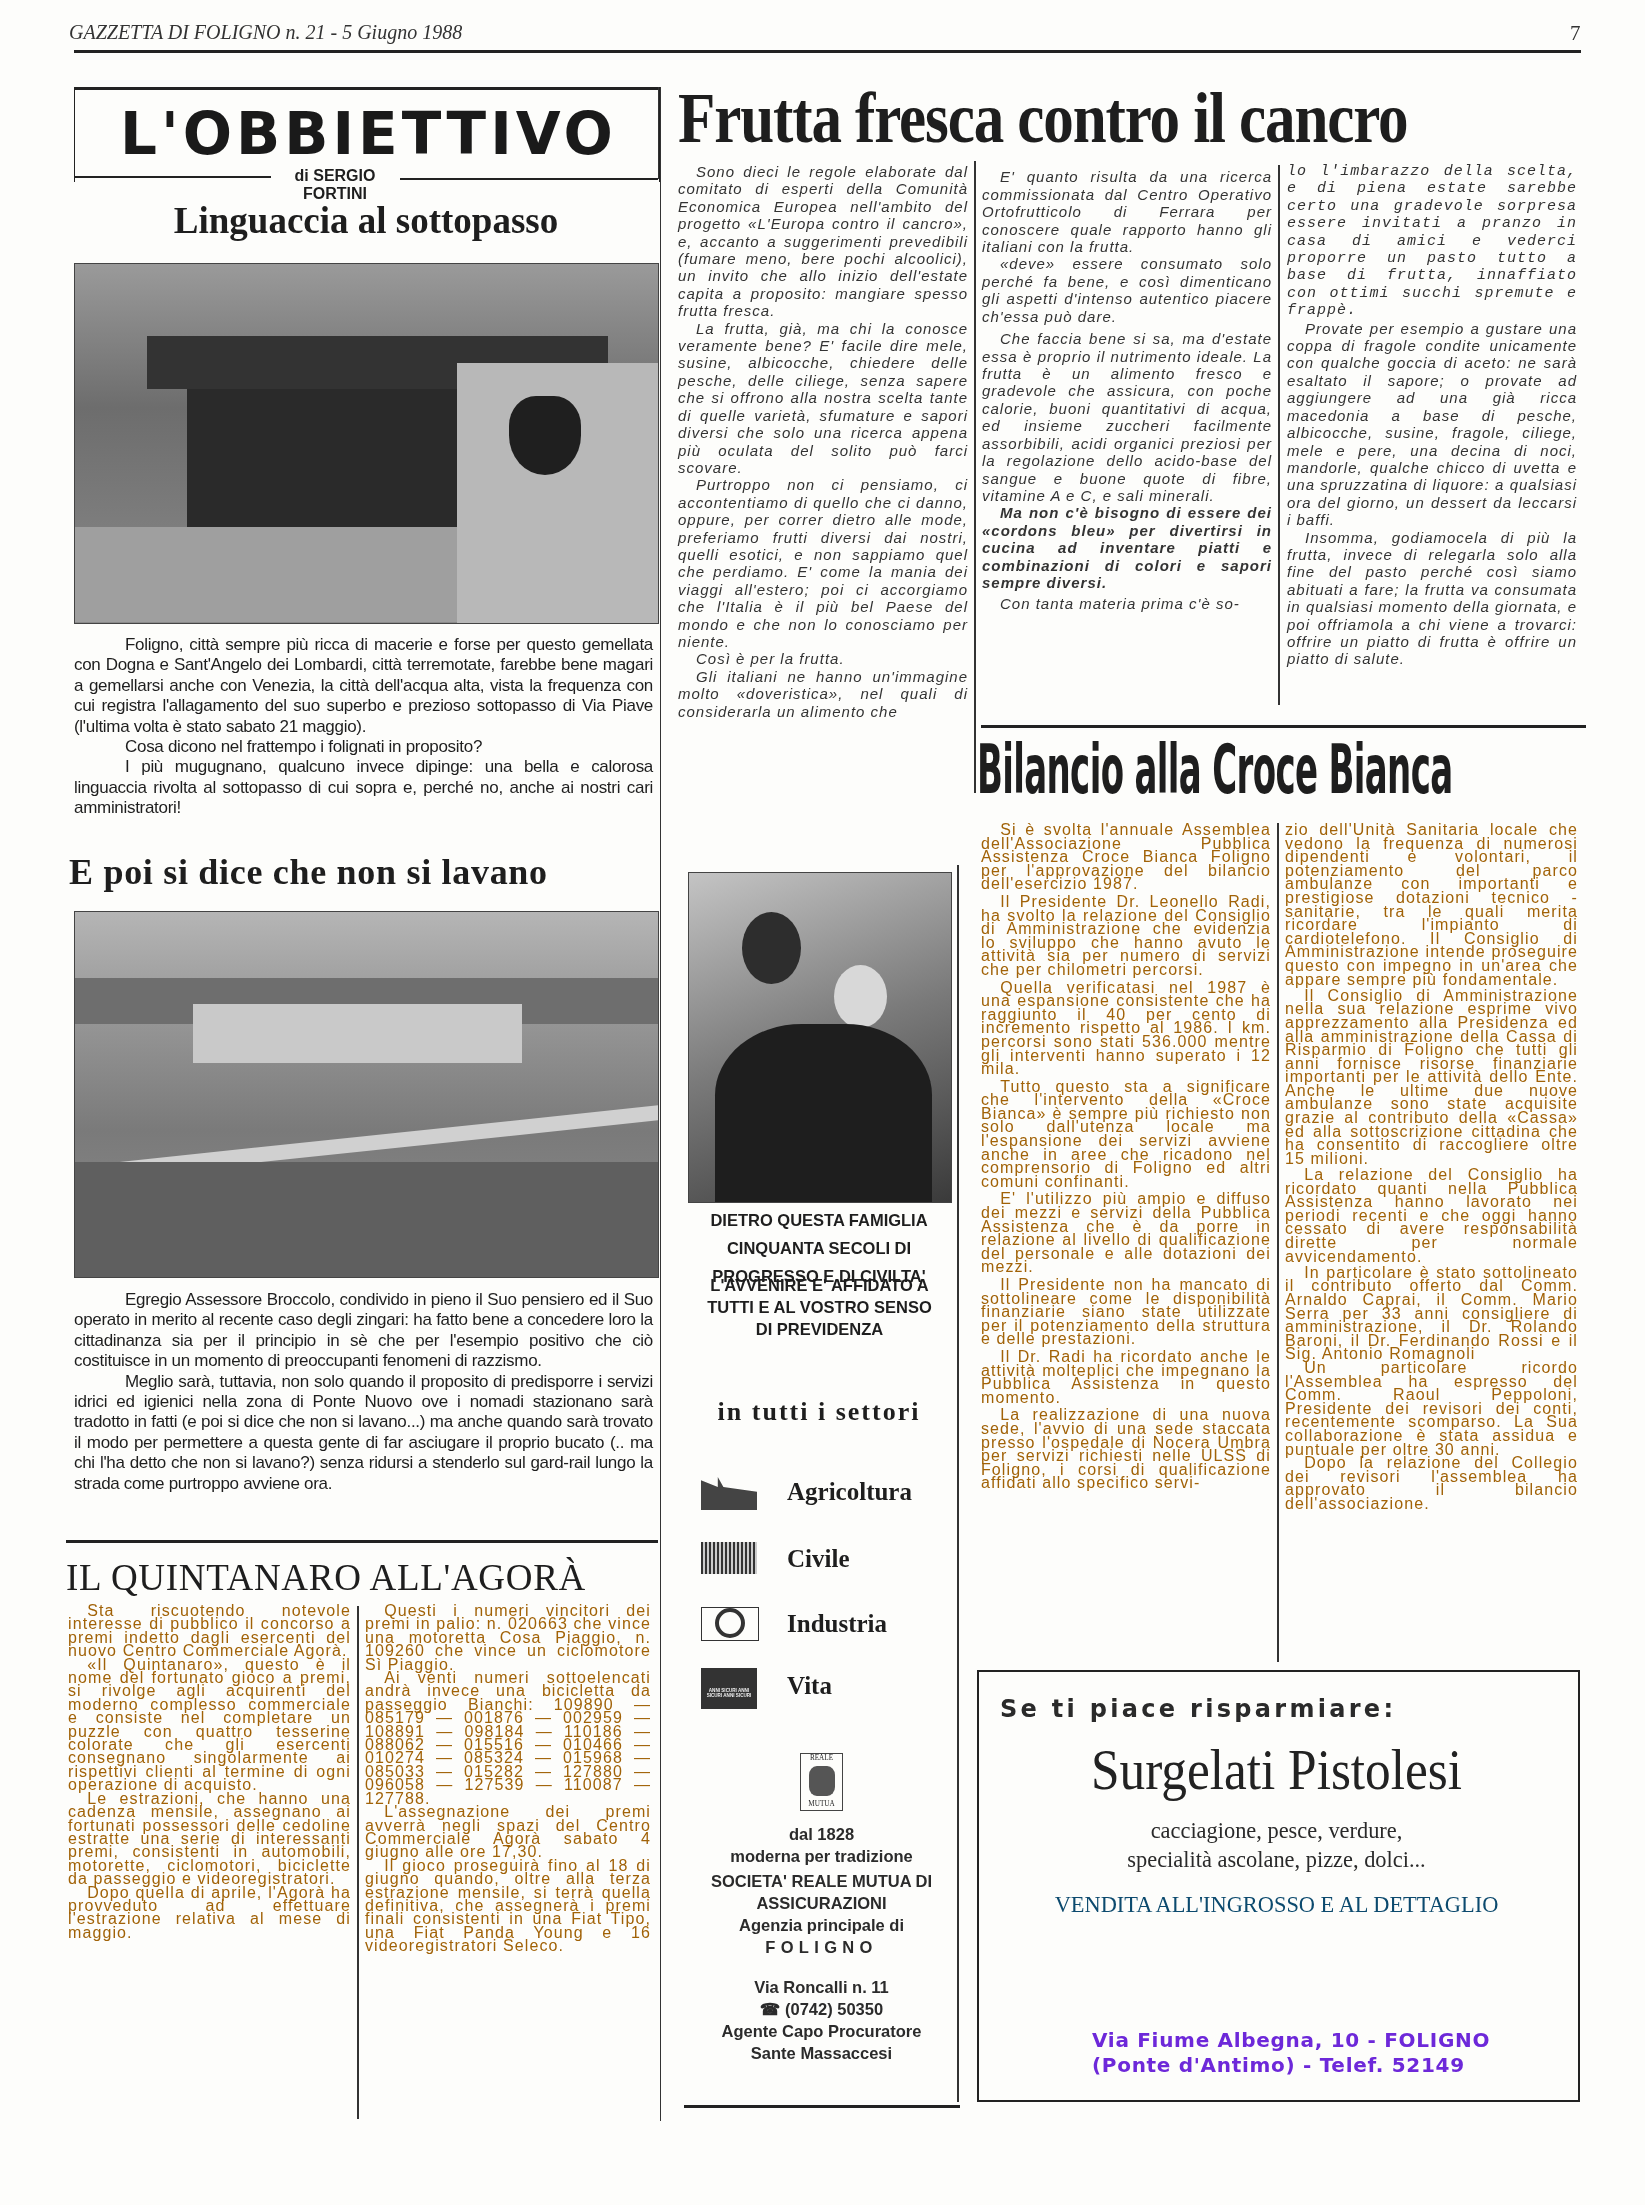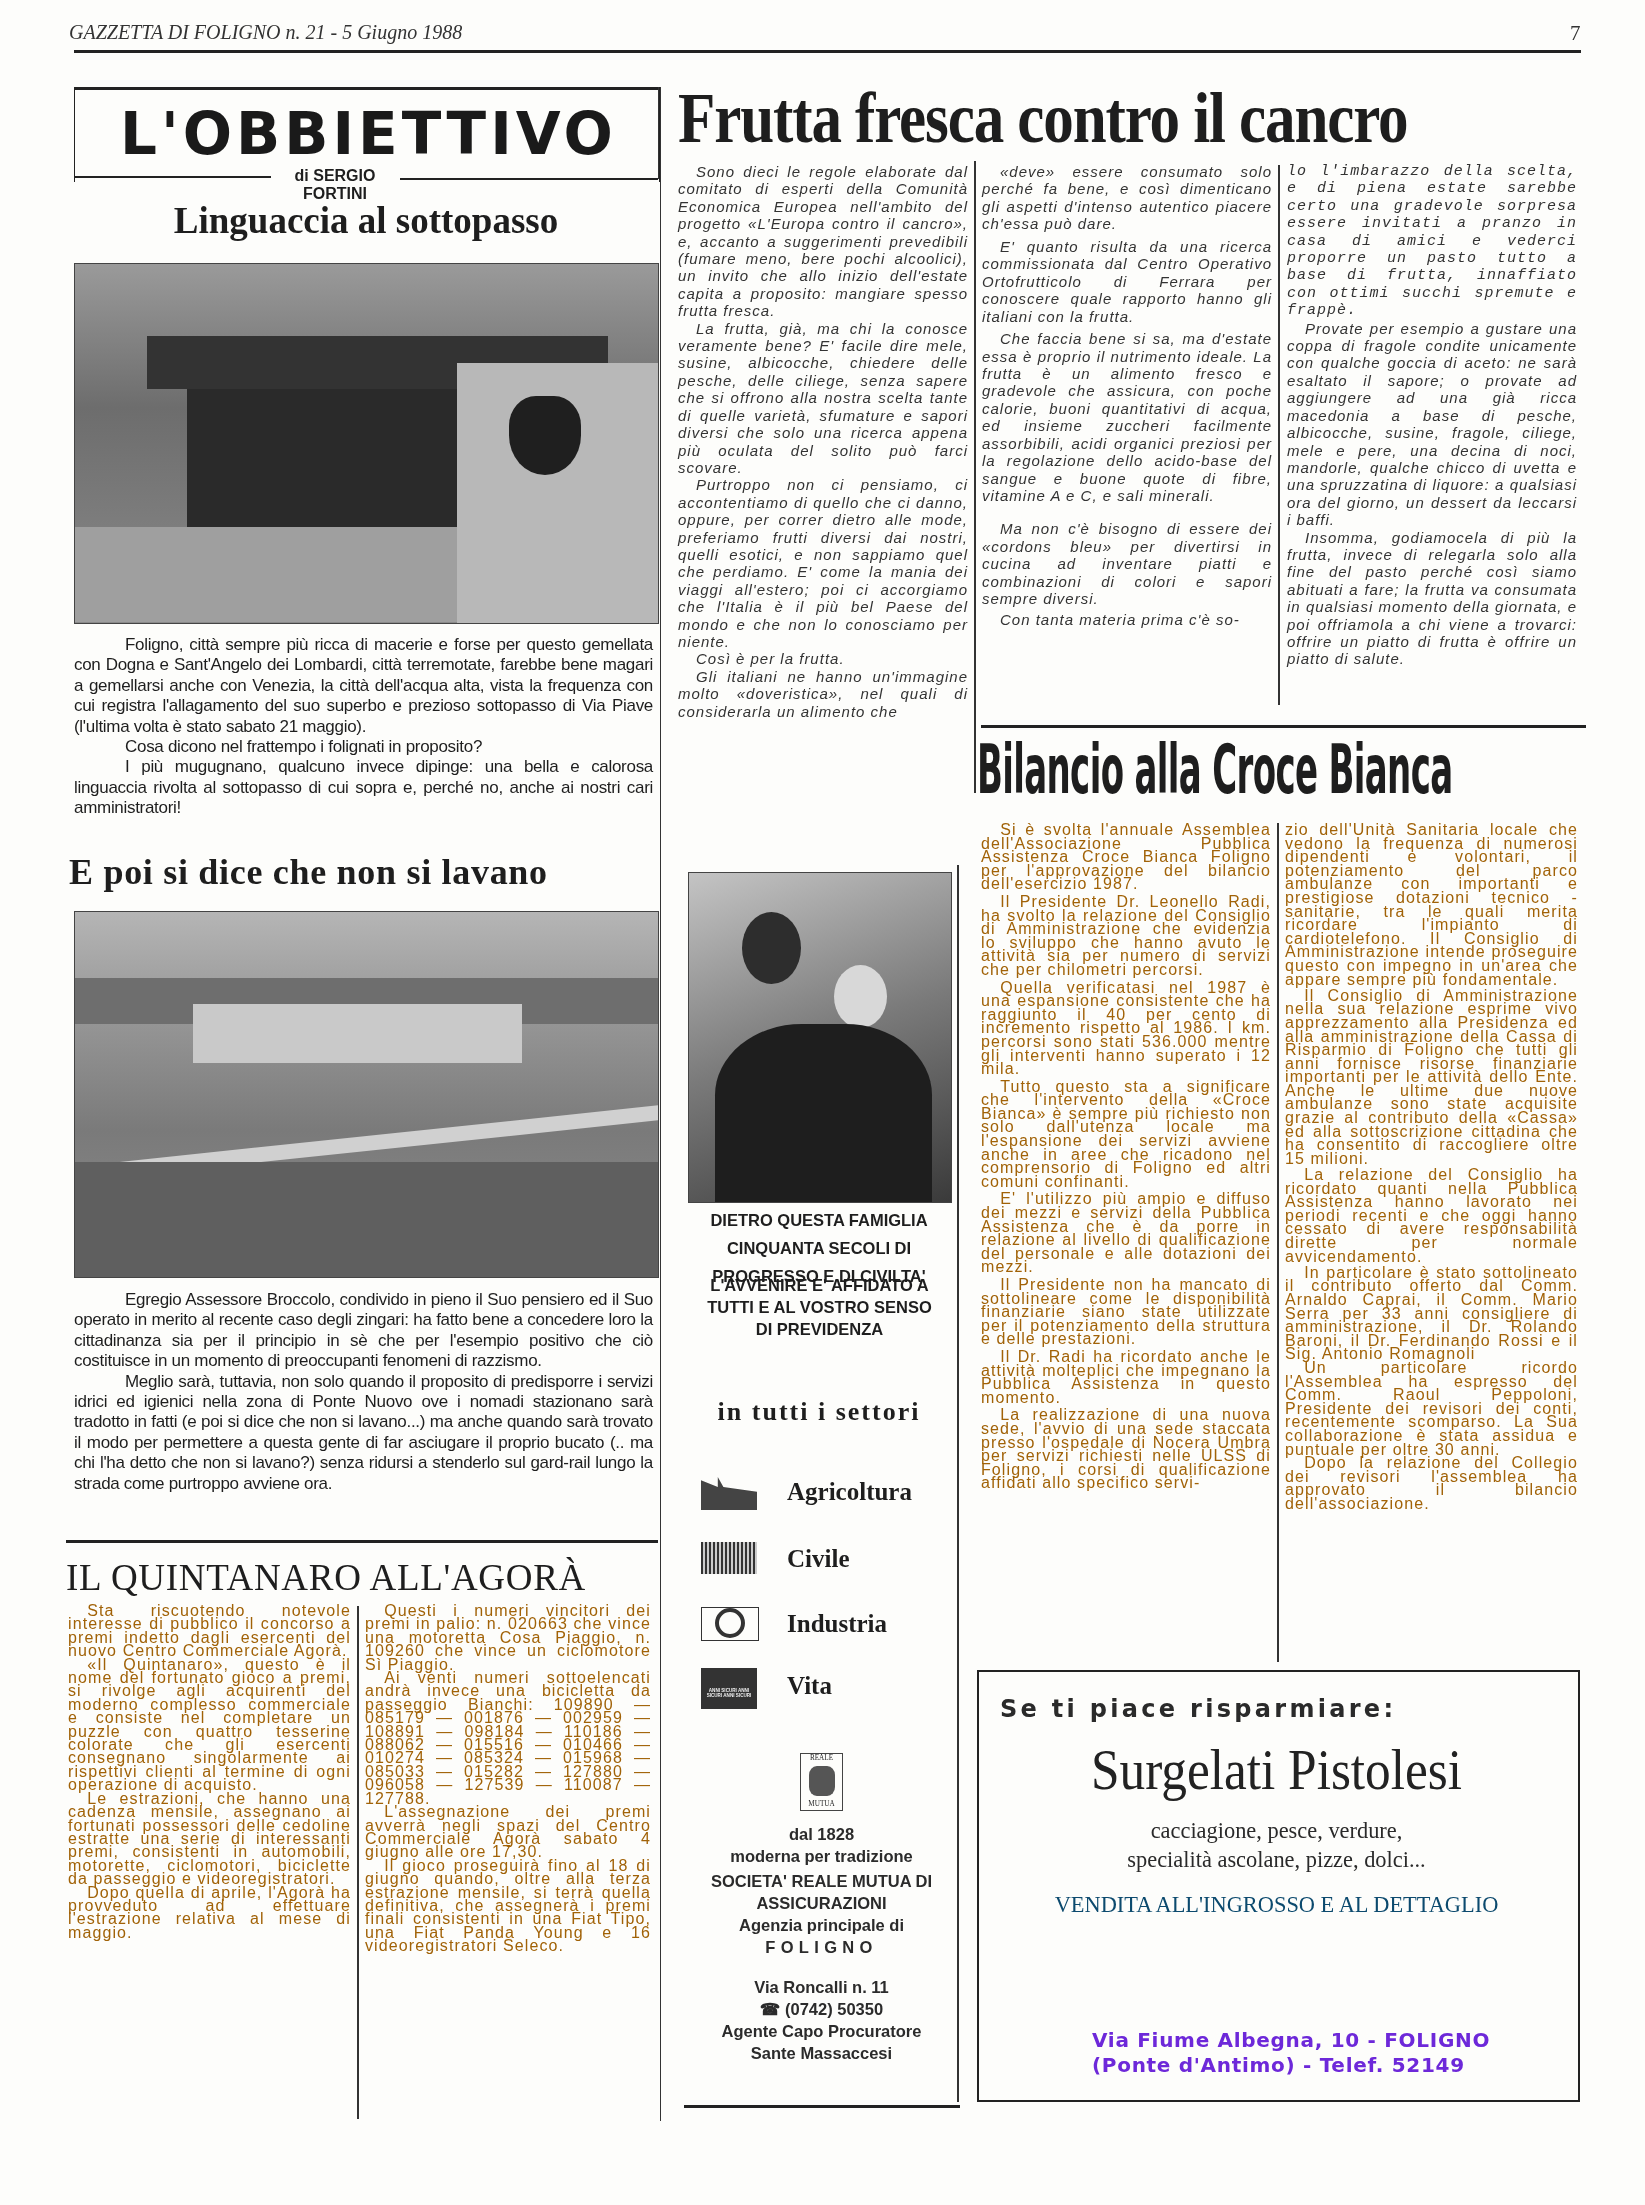--- a/index.html
+++ b/index.html
@@ -87,24 +87,24 @@
 
 <div class="abs txt ital" style="left:678px;top:163px;width:290px;font-size:15px;line-height:17.4px;">
   <p>Sono dieci le regole elaborate dal comitato di esperti della Comunità Economica Europea nell'ambito del progetto «L'Europa contro il cancro», e, accanto a suggerimenti prevedibili (fumare meno, bere pochi alcoolici), un invito che allo inizio dell'estate capita a proposito: mangiare spesso frutta fresca.</p>
   <p>La frutta, già, ma chi la conosce veramente bene? E' facile dire mele, susine, albicocche, chiedere delle pesche, delle ciliege, senza sapere che si offrono alla nostra scelta tante di quelle varietà, sfumature e sapori diversi che solo una ricerca appena più oculata del solito può farci scovare.</p>
   <p>Purtroppo non ci pensiamo, ci accontentiamo di quello che ci danno, oppure, per correr dietro alle mode, preferiamo frutti diversi dai nostri, quelli esotici, e non sappiamo quel che perdiamo. E' come la mania dei viaggi all'estero; poi ci accorgiamo che l'Italia è il più bel Paese del mondo e che non lo conosciamo per niente.</p>
   <p>Così è per la frutta.</p>
   <p>Gli italiani ne hanno un'immagine molto «doveristica», nel quali di considerarla un alimento che</p>
 </div>
 <div class="abs vline" style="left:974px;top:161px;height:632px;"></div>
 <div class="abs txt ital" style="left:982px;top:163px;width:290px;font-size:15px;line-height:17.4px;">
+  <p style="margin-top:5.3px;">E' quanto risulta da una ricerca commissionata dal Centro Operativo Ortofrutticolo di Ferrara per conoscere quale rapporto hanno gli italiani con la frutta.</p>
   <p>«deve» essere consumato solo perché fa bene, e così dimenticano gli aspetti d'intenso autentico piacere ch'essa può dare.</p>
-  <p style="margin-top:5.3px;">E' quanto risulta da una ricerca commissionata dal Centro Operativo Ortofrutticolo di Ferrara per conoscere quale rapporto hanno gli italiani con la frutta.</p>
   <p style="margin-top:5.3px;">Che faccia bene si sa, ma d'estate essa è proprio il nutrimento ideale. La frutta è un alimento fresco e gradevole che assicura, con poche calorie, buoni quantitativi di acqua, ed insieme zuccheri facilmente assorbibili, acidi organici preziosi per la regolazione dello acido-base del sangue e buone quote di fibre, vitamine A e C, e sali minerali.</p>
-  <p style="margin-top:16px;">Ma non c'è bisogno di essere dei «cordons bleu» per divertirsi in cucina ad inventare piatti e combinazioni di colori e sapori sempre diversi.</p>
+  <p style="margin-top:0;font-weight:bold;">Ma non c'è bisogno di essere dei «cordons bleu» per divertirsi in cucina ad inventare piatti e combinazioni di colori e sapori sempre diversi.</p>
   <p style="margin-top:4px;">Con tanta materia prima c'è so-</p>
 </div>
 <div class="abs vline" style="left:1278px;top:165px;height:540px;"></div>
 <div class="abs txt ital" style="left:1287px;top:163px;width:290px;font-size:15px;line-height:17.4px;">
   <p style="text-indent:0;font-family:Liberation Mono, monospace;">lo l'imbarazzo della scelta, e di piena estate sarebbe certo una gradevole sorpresa essere invitati a pranzo in casa di amici e vederci proporre un pasto tutto a base di frutta, innaffiato con ottimi succhi spremute e frappè.</p>
   <p>Provate per esempio a gustare una coppa di fragole condite unicamente con qualche goccia di aceto: ne sarà esaltato il sapore; o provate ad aggiungere ad una già ricca macedonia a base di pesche, albicocche, susine, fragole, ciliege, mele e pere, una decina di noci, mandorle, qualche chicco di uvetta e una spruzzatina di liquore: a qualsiasi ora del giorno, un dessert da leccarsi i baffi.</p>
   <p>Insomma, godiamocela di più la frutta, invece di relegarla solo alla fine del pasto perché così siamo abituati a fare; la frutta va consumata in qualsiasi momento della giornata, e poi offriamola a chi viene a trovarci: offrire un piatto di frutta è offrire un piatto di salute.</p>
 </div>
 
 <div class="abs" style="left:684px;top:865px;width:273px;height:1237px;border-right:2.6px solid #333;"></div>

